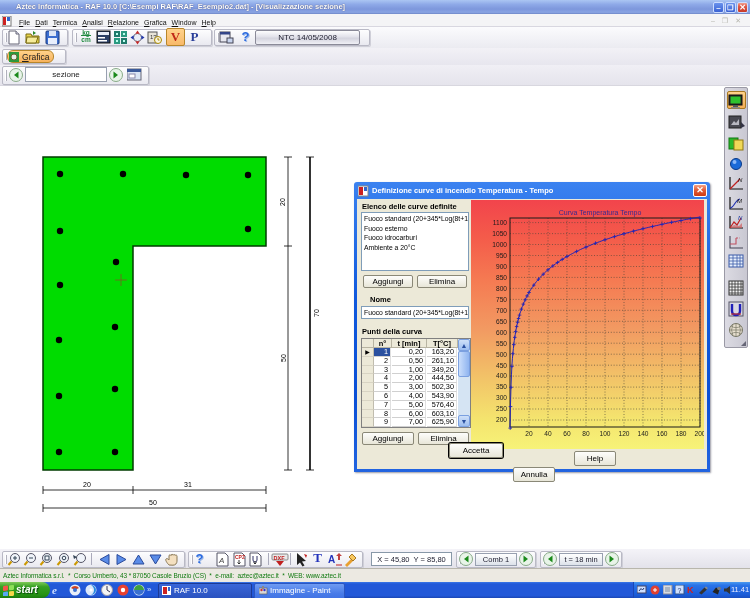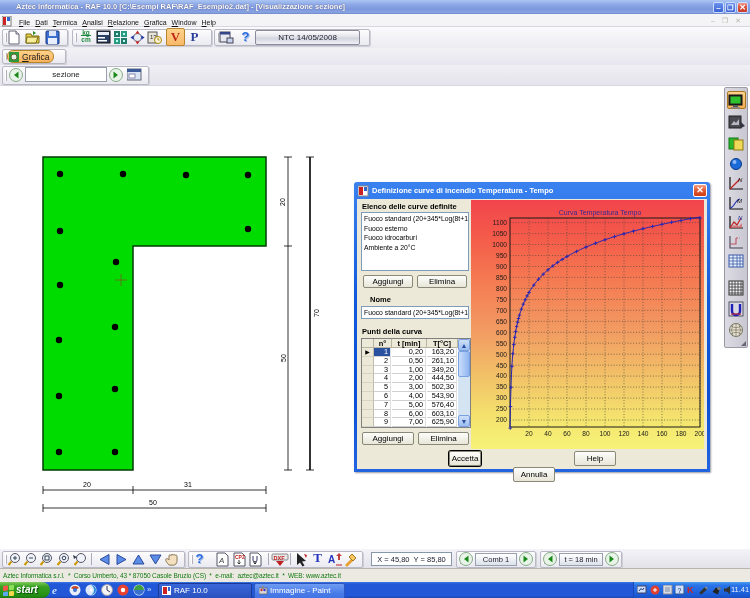--- a/index.html
+++ b/index.html
@@ -666,18 +666,18 @@
               <line x1="200.5" y1="20.5" x2="200.5" y2="24.1"></line>
               <line x1="208.2" y1="20.5" x2="211.8" y2="20.5"></line>
               <line x1="210.0" y1="18.7" x2="210.0" y2="22.3"></line>
               <line x1="217.7" y1="18.7" x2="221.3" y2="18.7"></line>
               <line x1="219.5" y1="16.9" x2="219.5" y2="20.5"></line>
               <line x1="227.2" y1="18.0" x2="230.8" y2="18.0"></line>
               <line x1="229.0" y1="16.2" x2="229.0" y2="19.8"></line>
             </g>
           </svg>
       </div>
-      <div class="btn" style="left:92px;top:252px;width:32px;height:15px;line-height:14px;box-shadow:0 0 0 1px #000;">Accetta</div>
+      <div class="btn" style="left:92px;top:244px;width:54px;height:15px;line-height:14px;box-shadow:0 0 0 1px #000;">Accetta</div>
       <div class="btn" style="left:156px;top:252px;width:42px;height:15px;line-height:14px;margin-top:16px;">Annulla</div>
       <div class="btn" style="left:217px;top:252px;width:42px;height:15px;line-height:14px;">Help</div>
     </div>
   </div>
 </div>
 
 </body></html>

